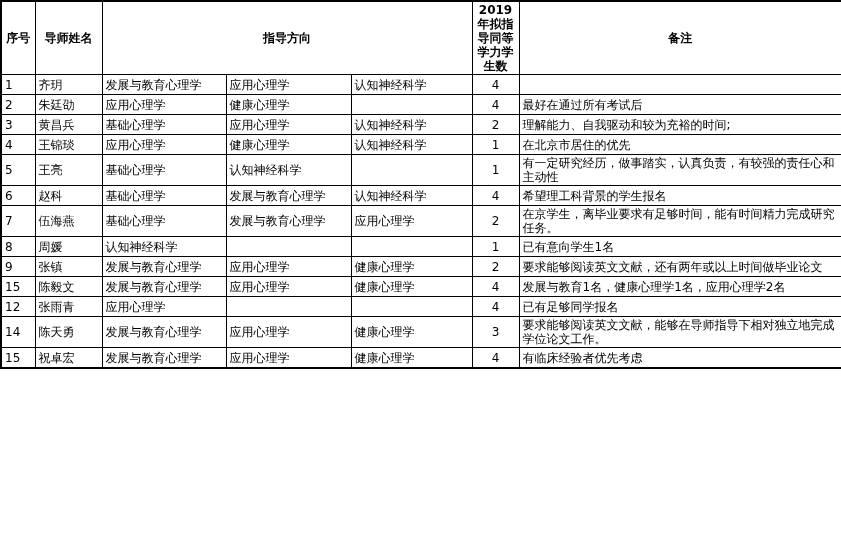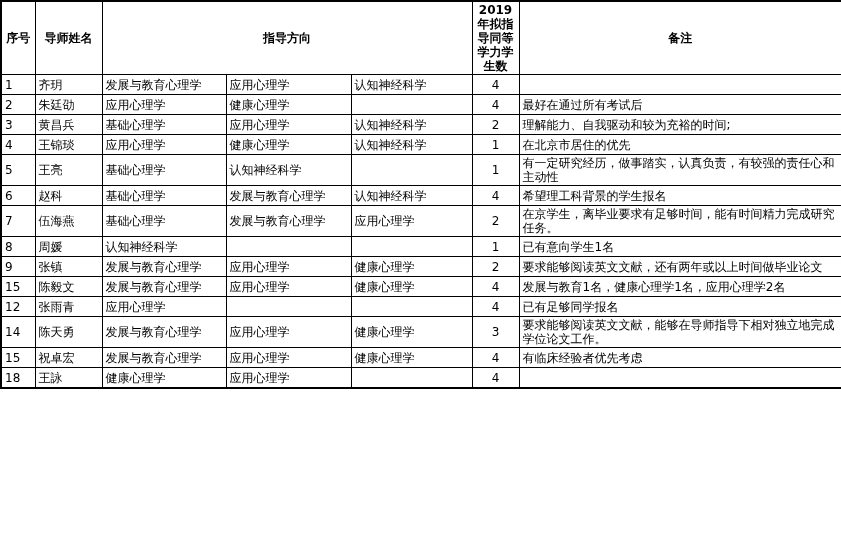--- a/index.html
+++ b/index.html
@@ -144,23 +144,14 @@
   </tr>
       <tr>
     <td class="c-no">15</td>
     <td class="c-name">祝卓宏</td>
     <td class="c-dir">发展与教育心理学</td>
     <td class="c-dir">应用心理学</td>
     <td class="c-dir">健康心理学</td>
     <td class="c-count">4</td>
     <td class="c-remark">有临床经验者优先考虑</td>
   </tr>
-      <tr>
-    <td class="c-no">18</td>
-    <td class="c-name">王詠</td>
-    <td class="c-dir">健康心理学</td>
-    <td class="c-dir">应用心理学</td>
-    <td class="c-dir"></td>
-    <td class="c-count">4</td>
-    <td class="c-remark"></td>
-  </tr>
     </tbody>
 </table>
 
 </body></html>

